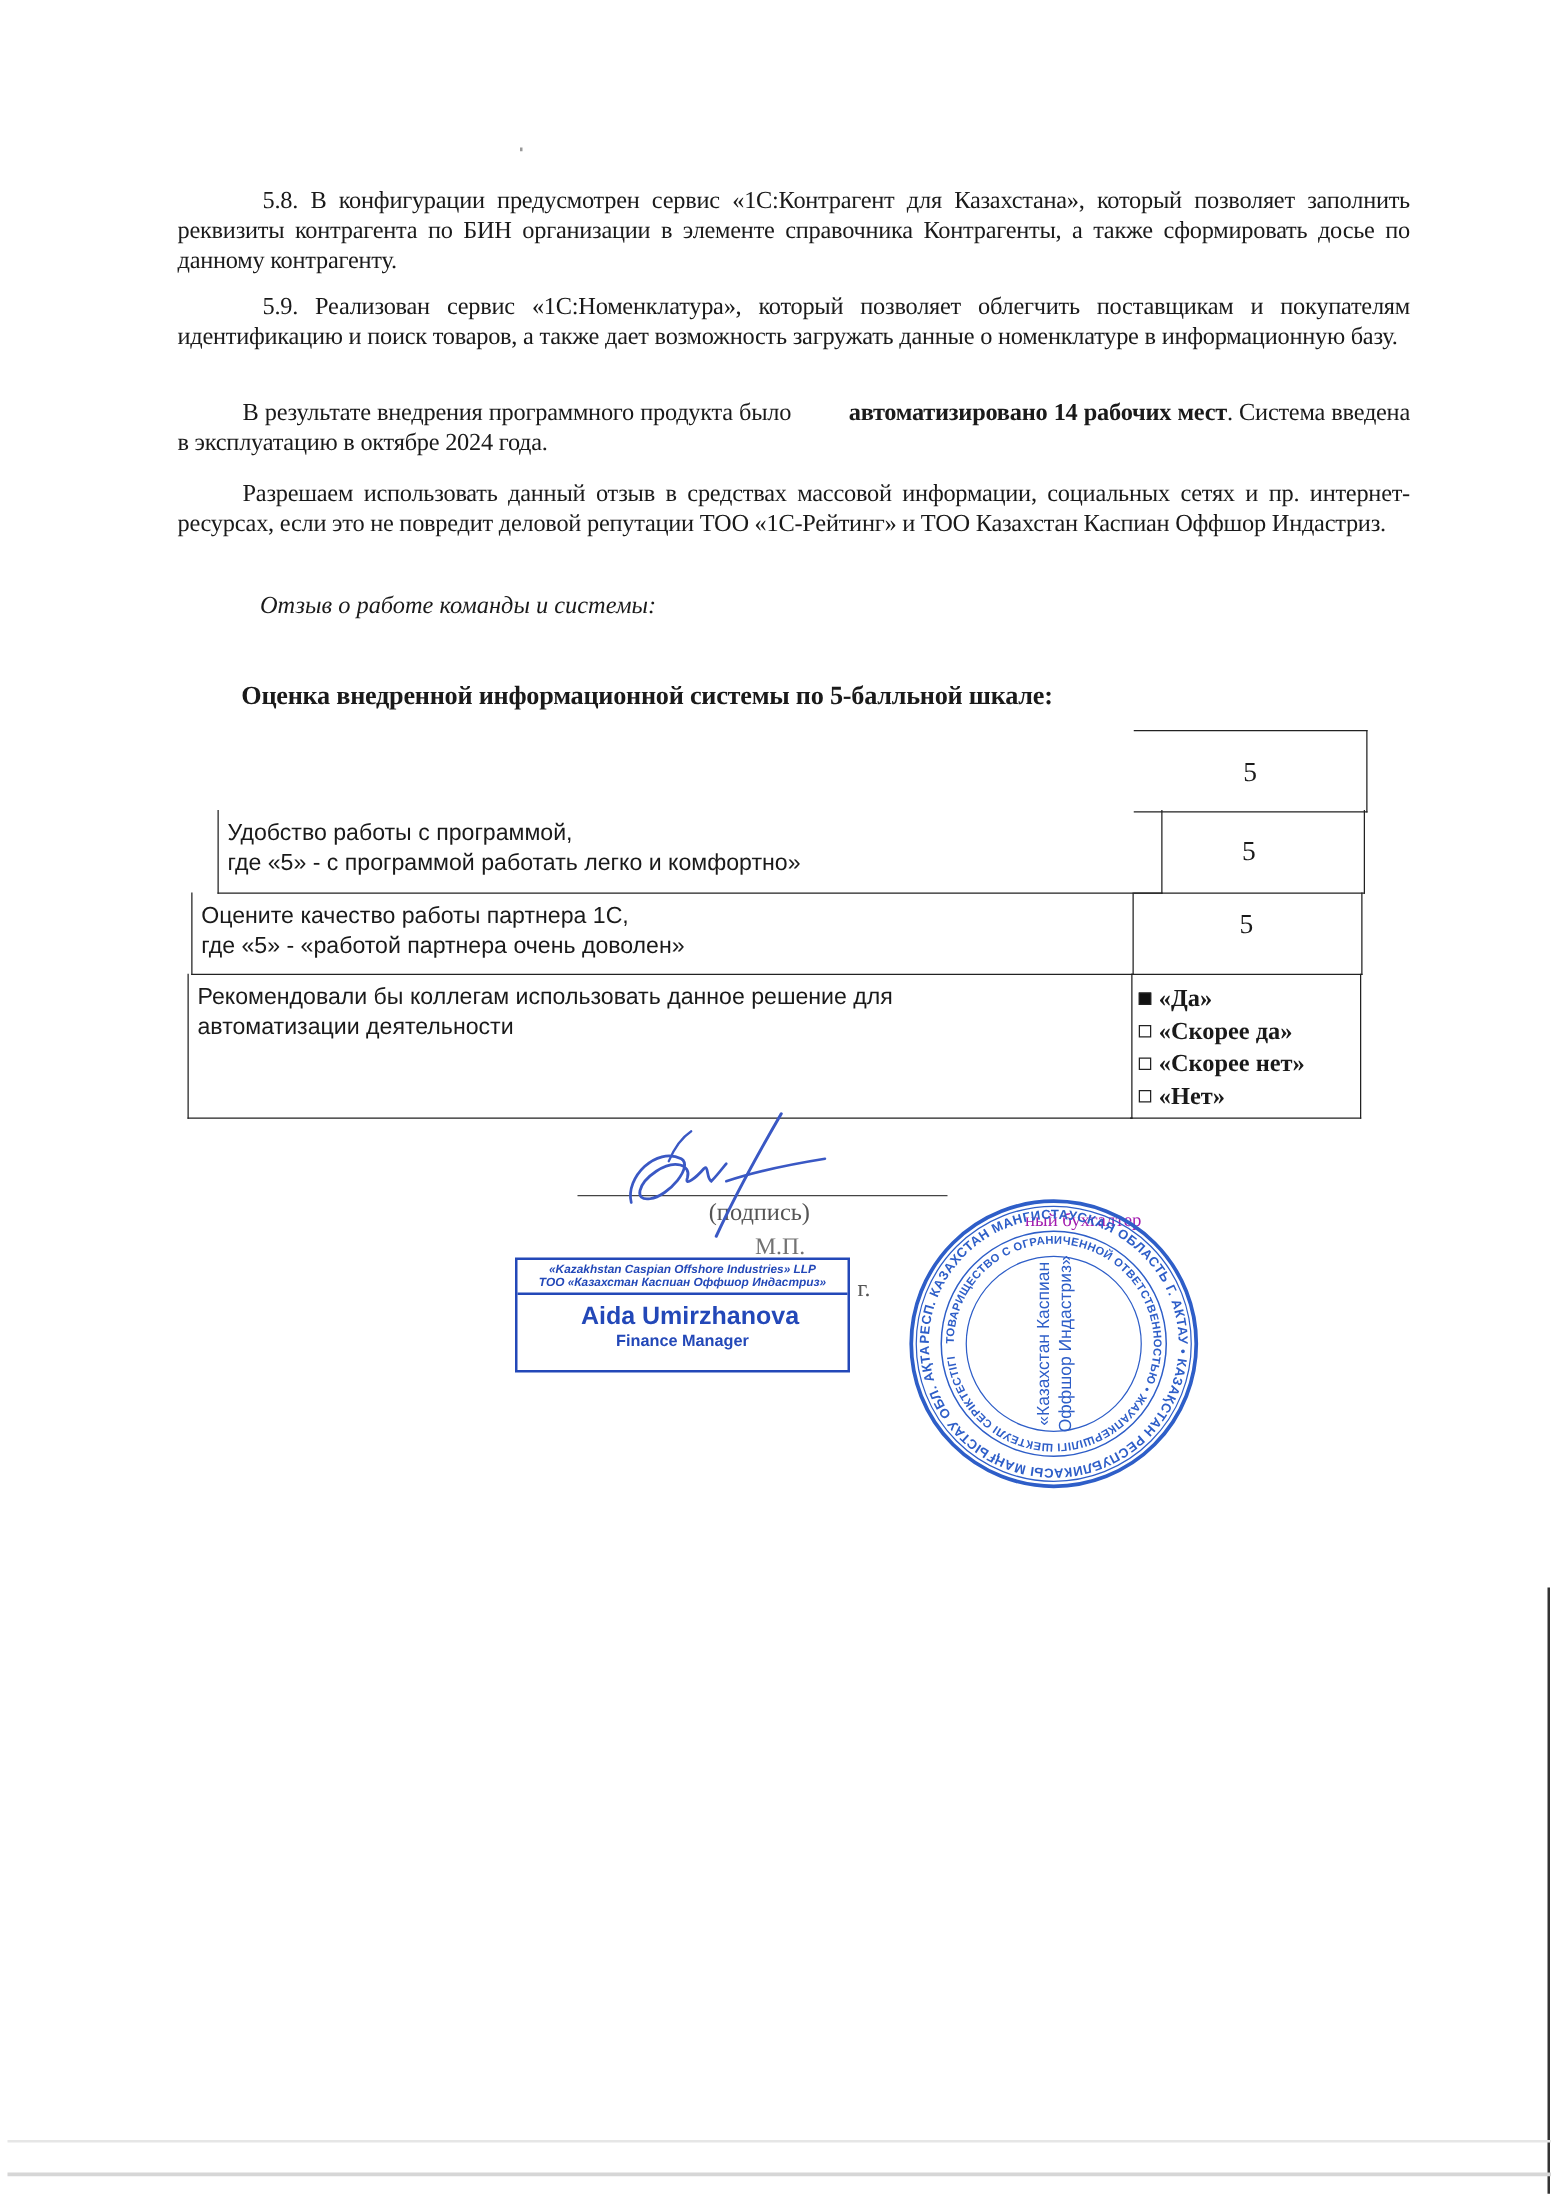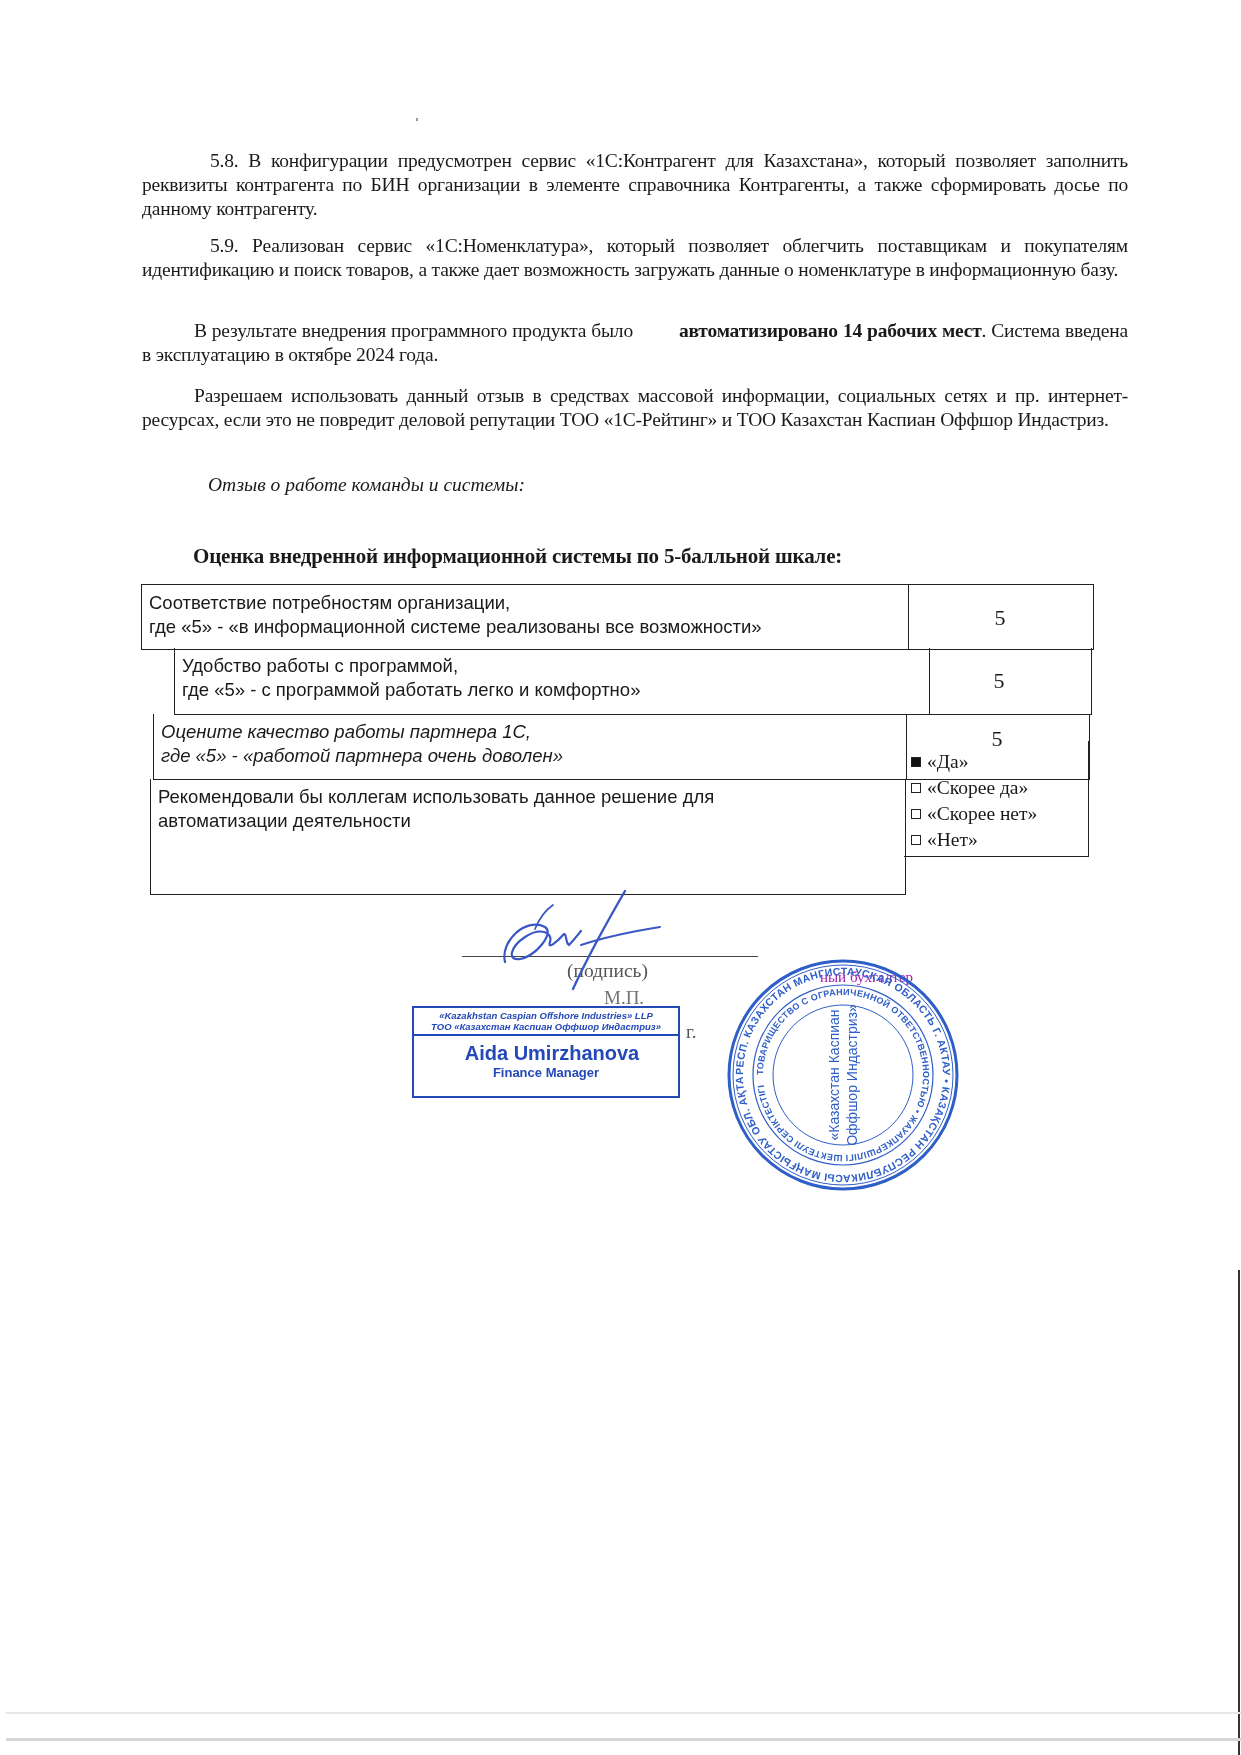--- a/index.html
+++ b/index.html
@@ -19,24 +19,24 @@
     .table-title { position: absolute; left: 193px; top: 544px; font-size: 21px; font-weight: bold; letter-spacing: -0.2px; }
 
     .rt { position: absolute; font-family: "Liberation Sans", "DejaVu Sans", sans-serif; font-size: 18.5px; line-height: 24px; }
     .row { position: absolute; border: 1.5px solid #222; }
     .row .q { position: absolute; left: 7px; top: 6px; }
     .row .score { position: absolute; font-family: "Liberation Serif", serif; font-size: 22px; }
     .r1 { left: 141px; top: 584px; width: 766px; height: 64px; }
     .r1v { left: 907px; top: 584px; width: 186px; height: 64px; border-left: none; }
     .r2 { left: 153px; top: 648px; width: 754px; height: 66px; border-top: none; margin-left: 21px; }
     .r2v { left: 907px; top: 648px; width: 184px; height: 66px; border-top: none; border-left: none; }
-    .r3 { left: 153px; top: 714px; width: 752px; height: 65px; border-top: none; font-style: italic; }
+    .r3 { left: 153px; top: 714px; width: 752px; height: 65px; border-top: none; }
     .r3v { left: 905px; top: 714px; width: 184px; height: 65px; border-top: none; border-left: none; }
     .r4 { left: 150px; top: 779px; width: 754px; height: 115px; border-top: none; }
-    .r4v { left: 904px; top: 741px; width: 184px; height: 115px; border-top: none; border-left: none; }
+    .r4v { left: 904px; top: 779px; width: 184px; height: 115px; border-top: none; border-left: none; font-weight: bold; }
     .score-cell .score { left: 0; width: 100%; text-align: center; top: 20px; }
     .r3v .score { top: 12px; }
     .opts { position: absolute; left: 7px; top: 8px; font-family: "Liberation Serif", serif; font-size: 19.5px; line-height: 26px; }
     .opt { white-space: nowrap; }
     .box { display: inline-block; width: 10px; height: 10px; border: 1.2px solid #222; margin-right: 6px; vertical-align: 1px; box-sizing: border-box; }
     .box.checked { background: #111; }
 
     .sig-line { position: absolute; left: 462px; top: 956px; width: 296px; height: 1.2px; background: #444; }
     .sig-label { position: absolute; left: 567px; top: 960px; font-size: 19.5px; color: #555; }
     .mp-label { position: absolute; left: 604px; top: 987px; font-size: 19px; color: #737373; }
@@ -77,26 +77,20 @@
   </p>
 
   <p class="para p-permit" style="margin:0">
     <span class="indent" style="width:52px"></span><span>Разрешаем использовать данный отзыв в средствах массовой информации, социальных сетях и пр. интернет-ресурсах, если это не повредит деловой репутации ТОО «1С-Рейтинг» и ТОО Казахстан Каспиан Оффшор Индастриз.</span>
   </p>
 
   <div class="review-heading">Отзыв о работе команды и системы:</div>
 
   <div class="table-title">Оценка внедренной информационной системы по 5-балльной шкале:</div>
 
-  <div class="row rt r1">
-    <div class="q">
-      <div>Соответствие потребностям организации,</div>
-      <div>где «5» - «в информационной системе реализованы все возможности»</div>
-    </div>
-  </div>
   <div class="row score-cell r1v">
     <div class="score">5</div>
   </div>
 
   <div class="row rt r2">
     <div class="q">
       <div>Удобство работы с программой,</div>
       <div>где «5» - с программой работать легко и комфортно»</div>
     </div>
   </div>

